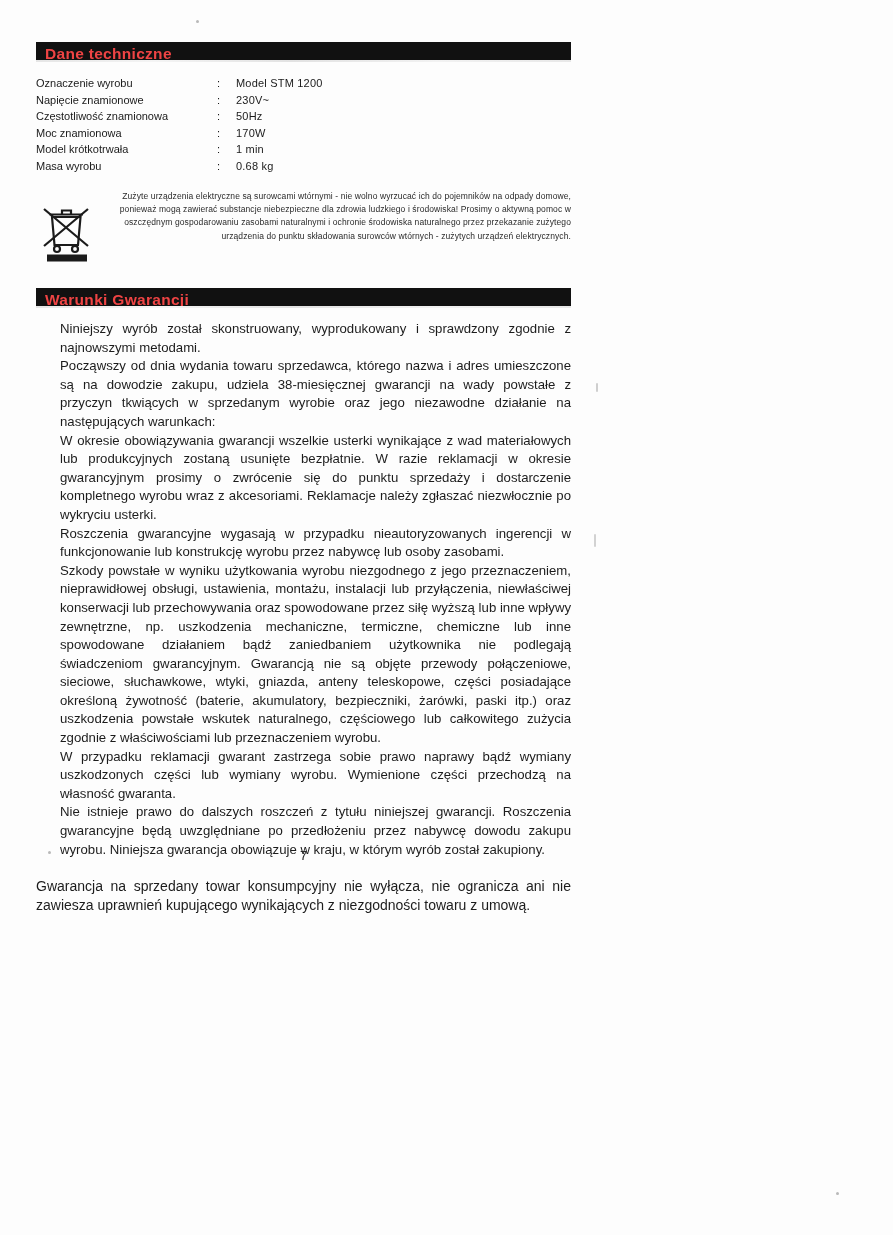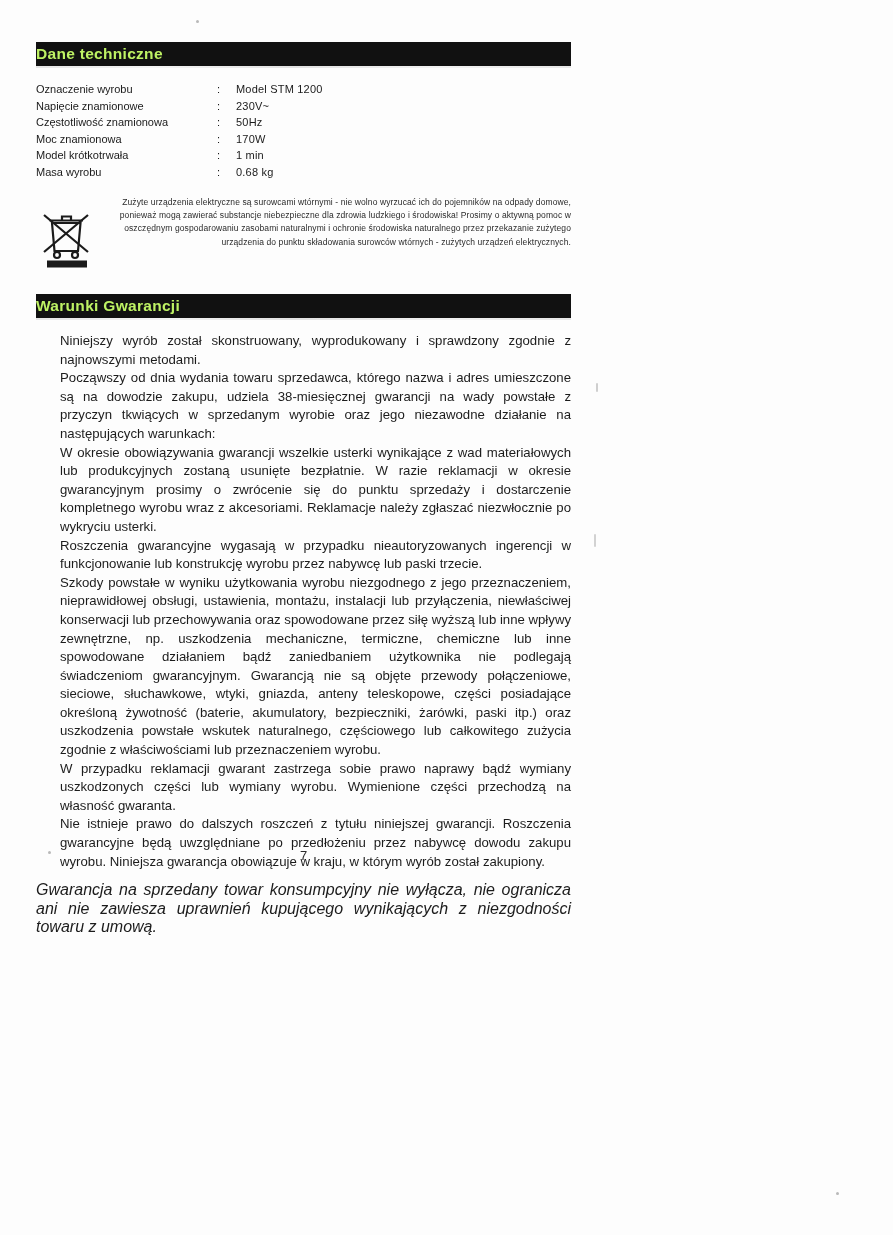--- a/index.html
+++ b/index.html
@@ -33,23 +33,24 @@
   .content {
     position: absolute;
     left: 36px;
     top: 42px;
     width: 535px;
   }
 
   
   .section-bar {
     background: #111111;
-    color: #bef264;
-    height: 24px;
+    color: #ef4444;
+    height: 18px;
     line-height: 24px;
+    padding-left: 9px;
     font-size: 15.5px;
     font-weight: bold;
     letter-spacing: 0.3px;
     box-sizing: border-box;
     position: relative;
   }
   .section-bar::after {
     
     content: "";
     position: absolute;
@@ -113,26 +114,25 @@
     line-height: 18.6px;
     text-align: justify;
     text-justify: inter-word;
     color: #1c1c1c;
     margin-left: 24px;
   }
   .warranty-body p {
     margin: 0;
   }
   .warranty-final {
-    margin-top: 10px;
-    font-size: 16px;
+    margin-top: 18px;
+    font-size: 14px;
     line-height: 18.6px;
     text-align: justify;
     color: #1c1c1c;
-    font-style: italic;
   }
   .page-number {
     position: absolute;
     left: 36px;
     top: 848px;
     width: 535px;
     text-align: center;
     font-size: 13px;
     color: #2b2b2b;
   }
@@ -211,21 +211,21 @@
       <div class="env-text">Zużyte urządzenia elektryczne są surowcami wtórnymi - nie wolno wyrzucać ich do pojemników na odpady domowe, ponieważ mogą zawierać substancje niebezpieczne dla zdrowia ludzkiego i środowiska! Prosimy o aktywną pomoc w oszczędnym gospodarowaniu zasobami naturalnymi i ochronie środowiska naturalnego przez przekazanie zużytego urządzenia do punktu składowania surowców wtórnych - zużytych urządzeń elektrycznych.</div>
     </div>
 
     <div class="warranty-bar-wrap">
       <div class="section-bar">Warunki Gwarancji</div>
 
       <div class="warranty-body">
         <p>Niniejszy wyrób został skonstruowany, wyprodukowany i sprawdzony zgodnie z najnowszymi metodami.</p>
         <p>Począwszy od dnia wydania towaru sprzedawca, którego nazwa i adres umieszczone są na dowodzie zakupu, udziela 38-miesięcznej gwarancji na wady powstałe z przyczyn tkwiących w sprzedanym wyrobie oraz jego niezawodne działanie na następujących warunkach:</p>
         <p>W okresie obowiązywania gwarancji wszelkie usterki wynikające z wad materiałowych lub produkcyjnych zostaną usunięte bezpłatnie. W razie reklamacji w okresie gwarancyjnym prosimy o zwrócenie się do punktu sprzedaży i dostarczenie kompletnego wyrobu wraz z akcesoriami. Reklamacje należy zgłaszać niezwłocznie po wykryciu usterki.</p>
-        <p>Roszczenia gwarancyjne wygasają w przypadku nieautoryzowanych ingerencji w funkcjonowanie lub konstrukcję wyrobu przez nabywcę lub paski trzecie.</p>
+        <p>Roszczenia gwarancyjne wygasają w przypadku nieautoryzowanych ingerencji w funkcjonowanie lub konstrukcję wyrobu przez nabywcę lub osoby zasobami.</p>
         <p>Szkody powstałe w wyniku użytkowania wyrobu niezgodnego z jego przeznaczeniem, nieprawidłowej obsługi, ustawienia, montażu, instalacji lub przyłączenia, niewłaściwej konserwacji lub przechowywania oraz spowodowane przez siłę wyższą lub inne wpływy zewnętrzne, np. uszkodzenia mechaniczne, termiczne, chemiczne lub inne spowodowane działaniem bądź zaniedbaniem użytkownika nie podlegają świadczeniom gwarancyjnym. Gwarancją nie są objęte przewody połączeniowe, sieciowe, słuchawkowe, wtyki, gniazda, anteny teleskopowe, części posiadające określoną żywotność (baterie, akumulatory, bezpieczniki, żarówki, paski itp.) oraz uszkodzenia powstałe wskutek naturalnego, częściowego lub całkowitego zużycia zgodnie z właściwościami lub przeznaczeniem wyrobu.</p>
         <p>W przypadku reklamacji gwarant zastrzega sobie prawo naprawy bądź wymiany uszkodzonych części lub wymiany wyrobu. Wymienione części przechodzą na własność gwaranta.</p>
         <p>Nie istnieje prawo do dalszych roszczeń z tytułu niniejszej gwarancji. Roszczenia gwarancyjne będą uwzględniane po przedłożeniu przez nabywcę dowodu zakupu wyrobu. Niniejsza gwarancja obowiązuje w kraju, w którym wyrób został zakupiony.</p>
       </div>
 
       <div class="warranty-final">Gwarancja na sprzedany towar konsumpcyjny nie wyłącza, nie ogranicza ani nie zawiesza uprawnień kupującego wynikających z niezgodności towaru z umową.</div>
     </div>
 
   </div>
 

